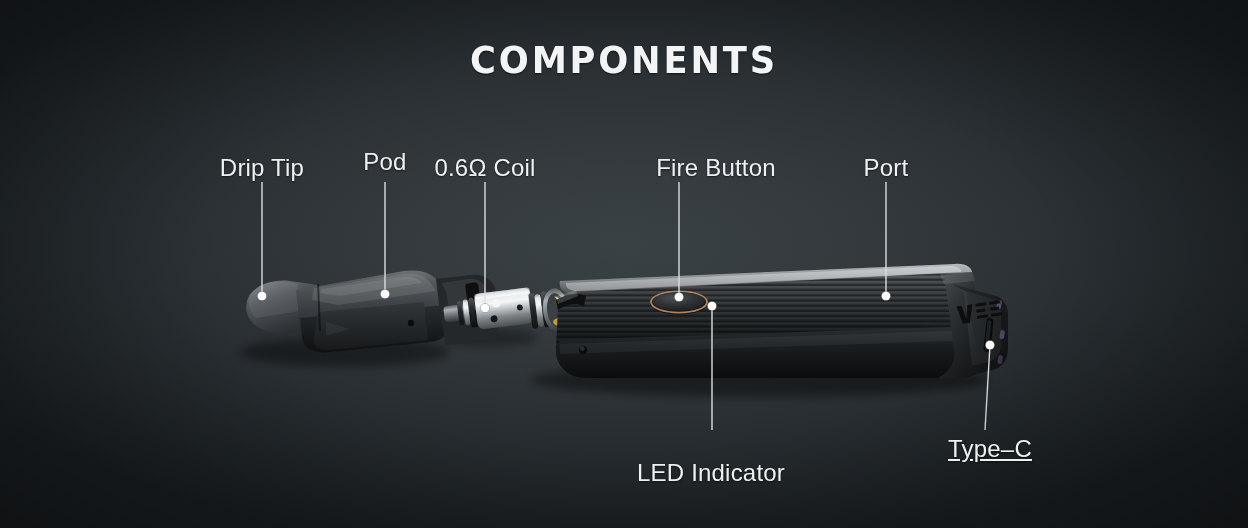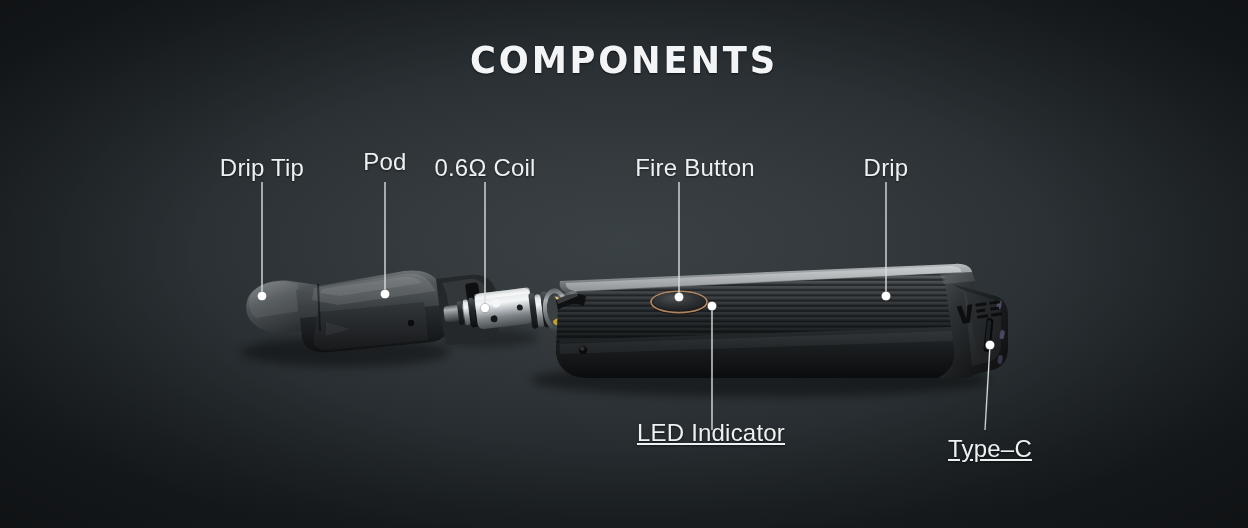--- a/index.html
+++ b/index.html
@@ -356,27 +356,27 @@
   <div id="labels">
       <div class="label center" style="left: 262px; top: 155px;">
         <div>Drip Tip</div>
       </div>
       <div class="label center" style="left: 385px; top: 149px;">
         <div>Pod</div>
       </div>
       <div class="label center" style="left: 485px; top: 155px; text-align: right;">
         <div>0.6Ω Coil</div>
       </div>
-      <div class="label center" style="left: 695px; top: 155px;">
+      <div class="label center" style="left: 716px; top: 155px;">
         <div>Fire Button</div>
       </div>
       <div class="label center" style="left: 886px; top: 155px;">
-        <div>Drip</div>
-      </div>
-      <div class="label center" style="left: 711px; top: 420px; text-decoration: underline;">
+        <div>Port</div>
+      </div>
+      <div class="label center" style="left: 711px; top: 460px;">
         <div>LED Indicator</div>
       </div>
       <div class="label center" style="left: 990px; top: 436px; text-decoration: underline;">
         <div>Type–C</div>
       </div>
     </div>
 
 </div>
 
 </body></html>

